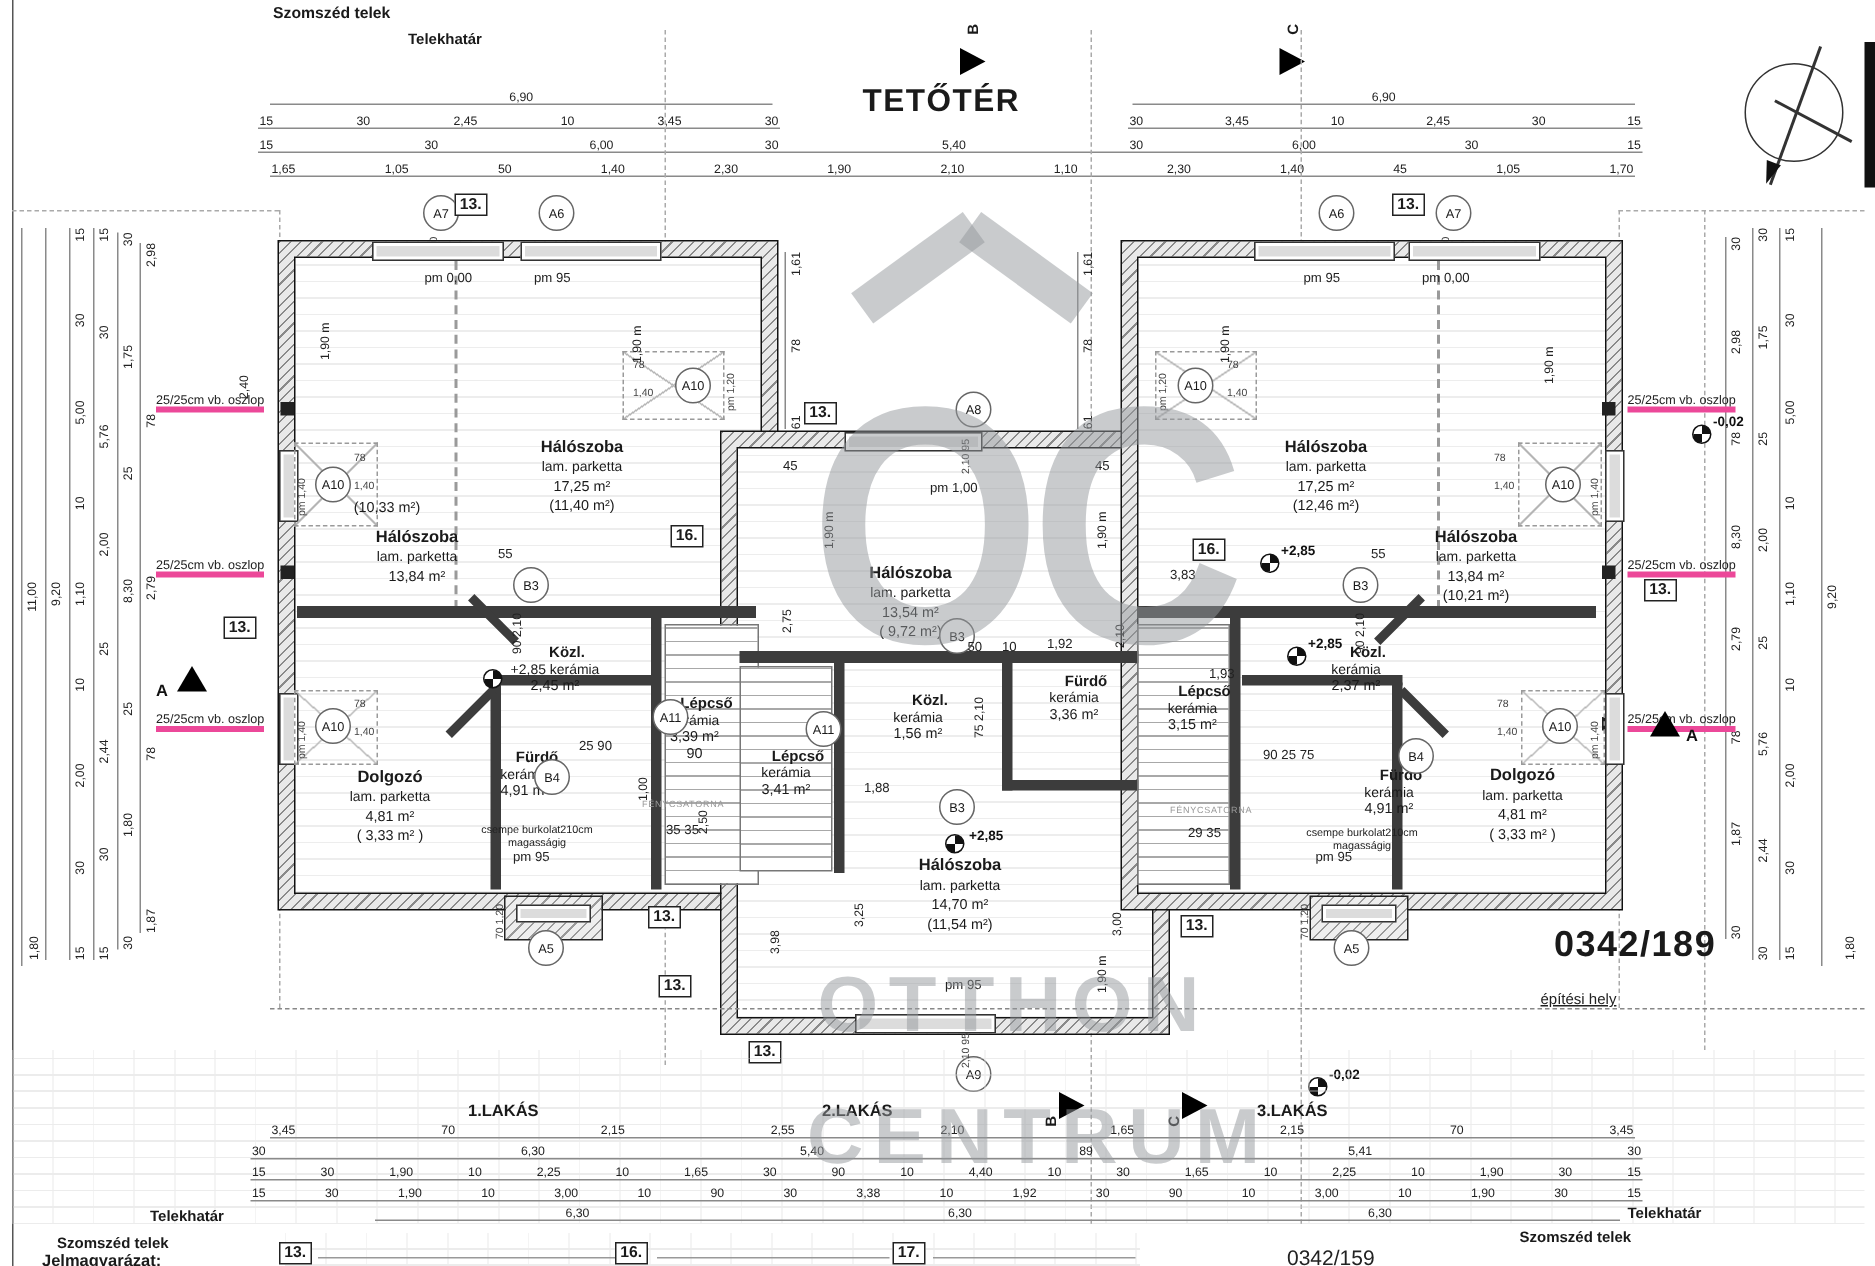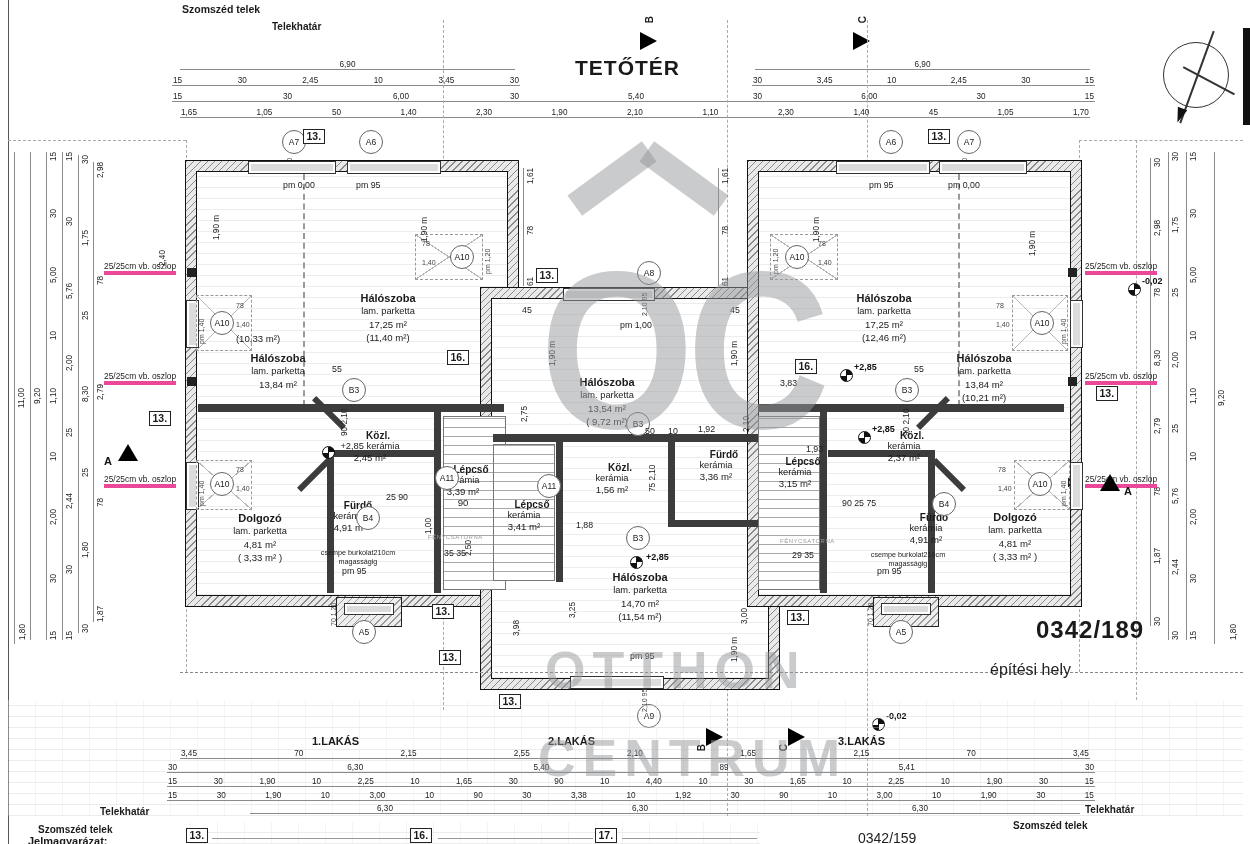--- a/index.html
+++ b/index.html
@@ -572,21 +572,21 @@
   <div class="pm" style="left:780px;top:378px;">3,83</div>
   <div class="pm" style="left:914px;top:364px;">55</div>
   <div class="rot" style="left:902px;top:390px;height:46px;">90  2,10</div>
   <div class="pm" style="left:386px;top:492px;">25  90</div>
   <div class="pm" style="left:842px;top:498px;">90  25  75</div>
   <div class="rot" style="left:424px;top:498px;height:36px;">1,00</div>
   <div class="rot" style="left:520px;top:376px;height:46px;">2,75</div>
   <div class="rot" style="left:742px;top:386px;height:46px;">2,10</div>
 
   <div class="dashh" style="left:180px;top:672px;width:1063px;border-top-color:#888;"></div>
-  <div class="pm" style="left:990px;top:661px;font-size:16px;">építési hely</div>
+  <div class="pm" style="left:1027px;top:661px;font-size:10px;text-decoration:underline;">építési hely</div>
   <div class="plot-main" style="left:1036px;top:616px;">0342/189</div>
 
   <div class="band" style="left:8px;top:700px;width:1235px;height:116px;"></div>
   <div class="band" style="left:190px;top:822px;width:570px;height:22px;"></div>
 
   <div class="tri-r" style="left:706px;top:728px;"></div>
   <div class="seclab" style="left:696px;top:744px;">B</div>
   <div class="tri-r" style="left:788px;top:728px;"></div>
   <div class="seclab" style="left:778px;top:744px;">C</div>
 

